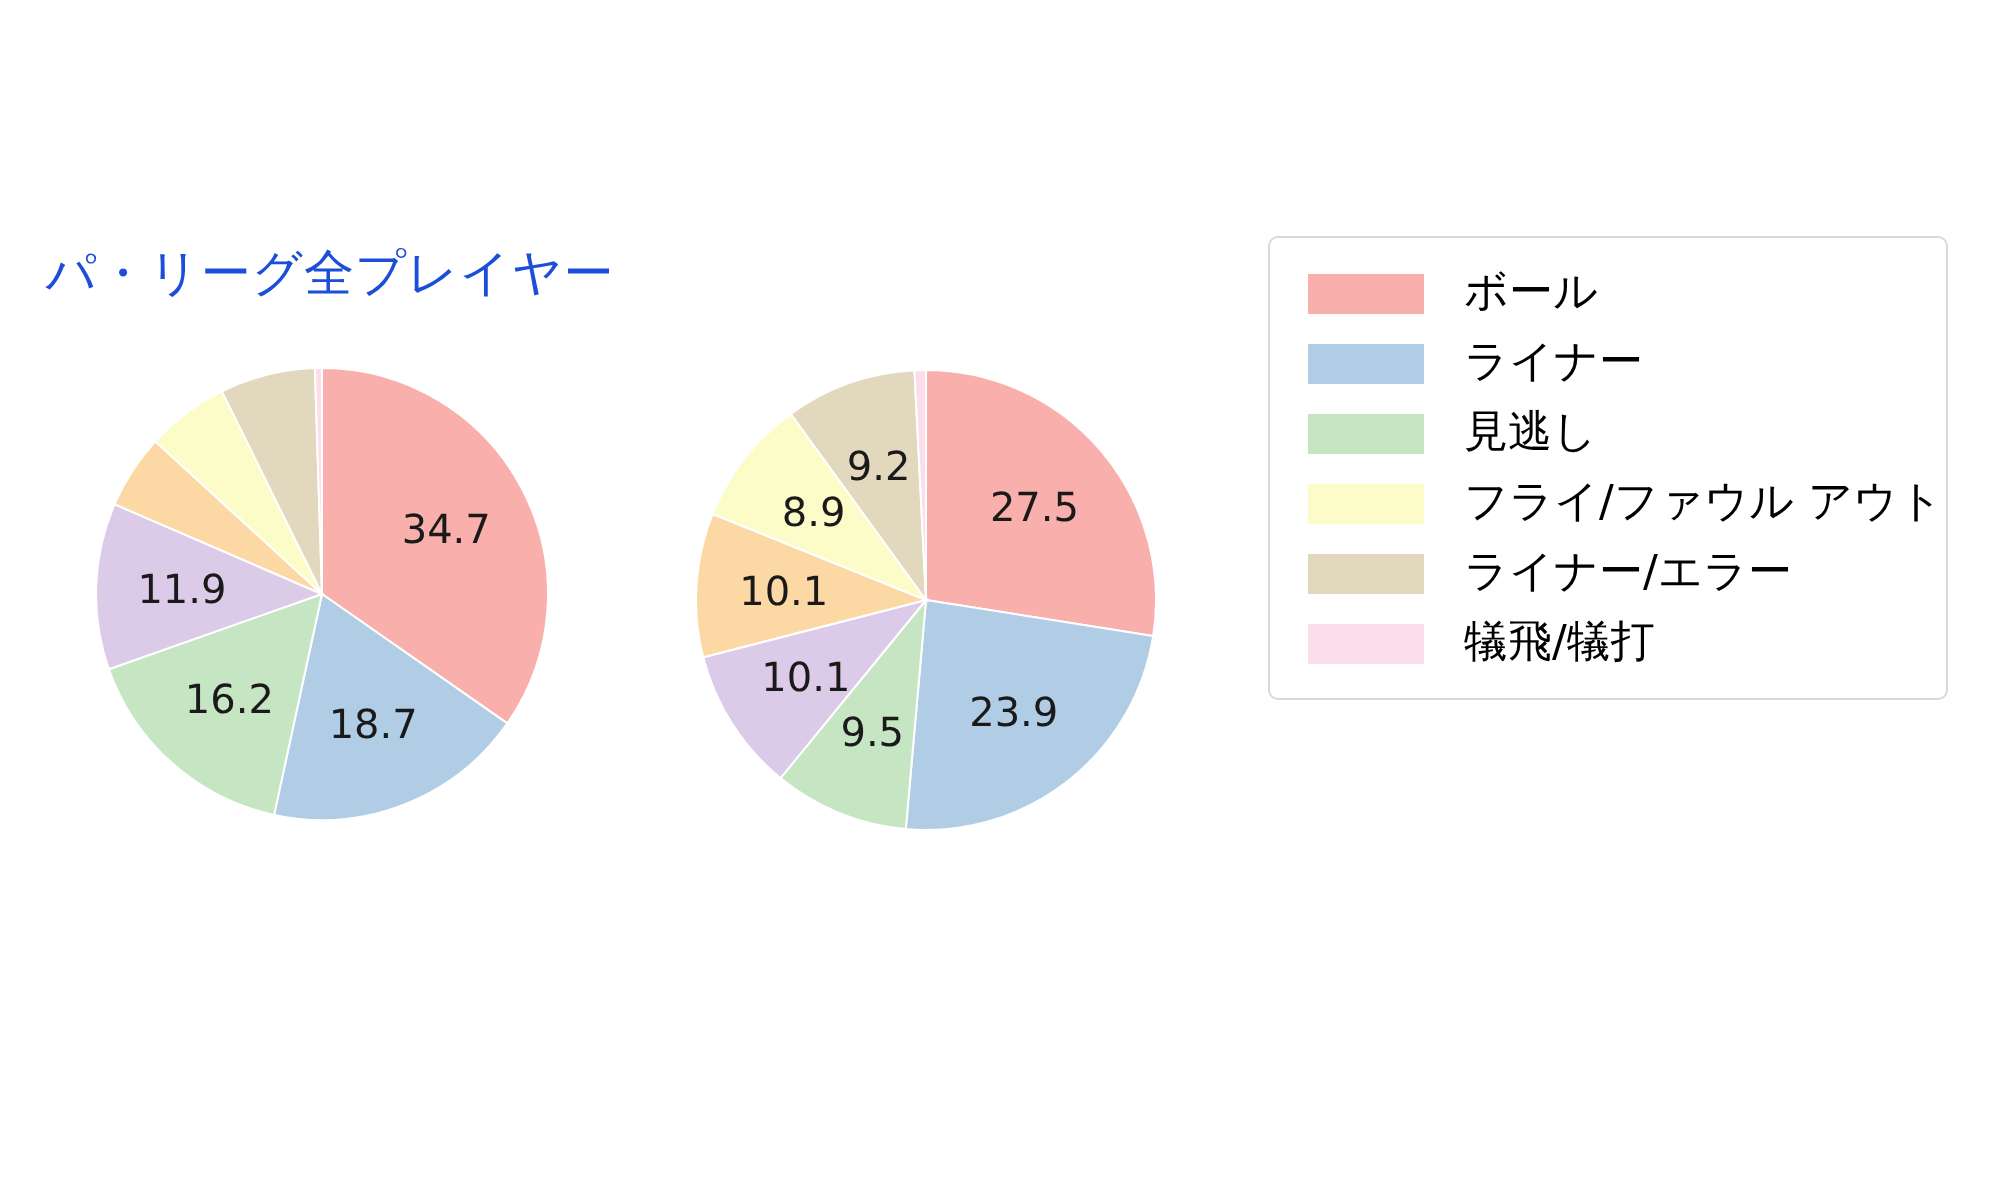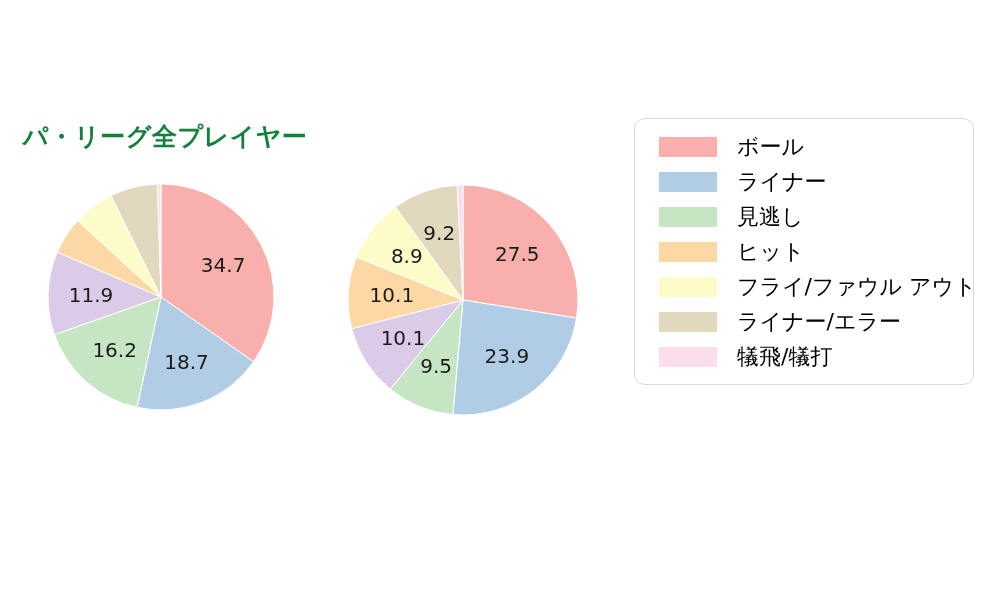--- a/index.html
+++ b/index.html
@@ -32,23 +32,23 @@
   #panel-left  { left: 0px;   width: 330px; }
   #panel-right { left: 330px; width: 300px; }
 
   .chart-title {
     position: absolute;
     top: 120px;
     left: 0;
     width: 100%;
     text-align: center;
     font-size: 25px;
-    font-weight: 700;
+    font-weight: 400;
     letter-spacing: 0.5px;
-    color: #15803d;
+    color: #1d4ed8;
     white-space: nowrap;
   }
   #panel-left .chart-title { font-size: 25px; }
   #panel-right .chart-title { font-size: 24px; }
 
   .pie-svg {
     position: absolute;
     left: 0;
     top: 0;
     width: 100%;
@@ -66,22 +66,22 @@
 
   
   #legend {
     position: absolute;
     left: 634px;
     top: 118px;
     width: 340px;
     box-sizing: border-box;
     background: #ffffff;
     border: 1px solid #d9d9d9;
-    border-radius: 11px;
-    padding: 10px 12px 10px 24px;
+    border-radius: 5px;
+    padding: 10px 12px 10px 19px;
   }
   .legend-row {
     display: flex;
     align-items: center;
     height: 35px;
   }
   .legend-swatch {
     width: 58px;
     height: 20px;
     flex: 0 0 58px;
@@ -145,24 +145,20 @@
       </div>
       <div class="legend-row">
         <span class="legend-swatch" style="background: rgb(177, 205, 229);"></span>
         <span class="legend-label">ライナー</span>
       </div>
       <div class="legend-row">
         <span class="legend-swatch" style="background: rgb(198, 230, 195);"></span>
         <span class="legend-label">見逃し</span>
       </div>
       <div class="legend-row">
-        <span class="legend-swatch" style="background: rgb(252, 217, 164);"></span>
-        <span class="legend-label">ヒット</span>
-      </div>
-      <div class="legend-row">
         <span class="legend-swatch" style="background: rgb(252, 252, 200);"></span>
         <span class="legend-label">フライ/ファウル アウト</span>
       </div>
       <div class="legend-row">
         <span class="legend-swatch" style="background: rgb(226, 216, 189);"></span>
         <span class="legend-label">ライナー/エラー</span>
       </div>
       <div class="legend-row">
         <span class="legend-swatch" style="background: rgb(251, 221, 235);"></span>
         <span class="legend-label">犠飛/犠打</span>

